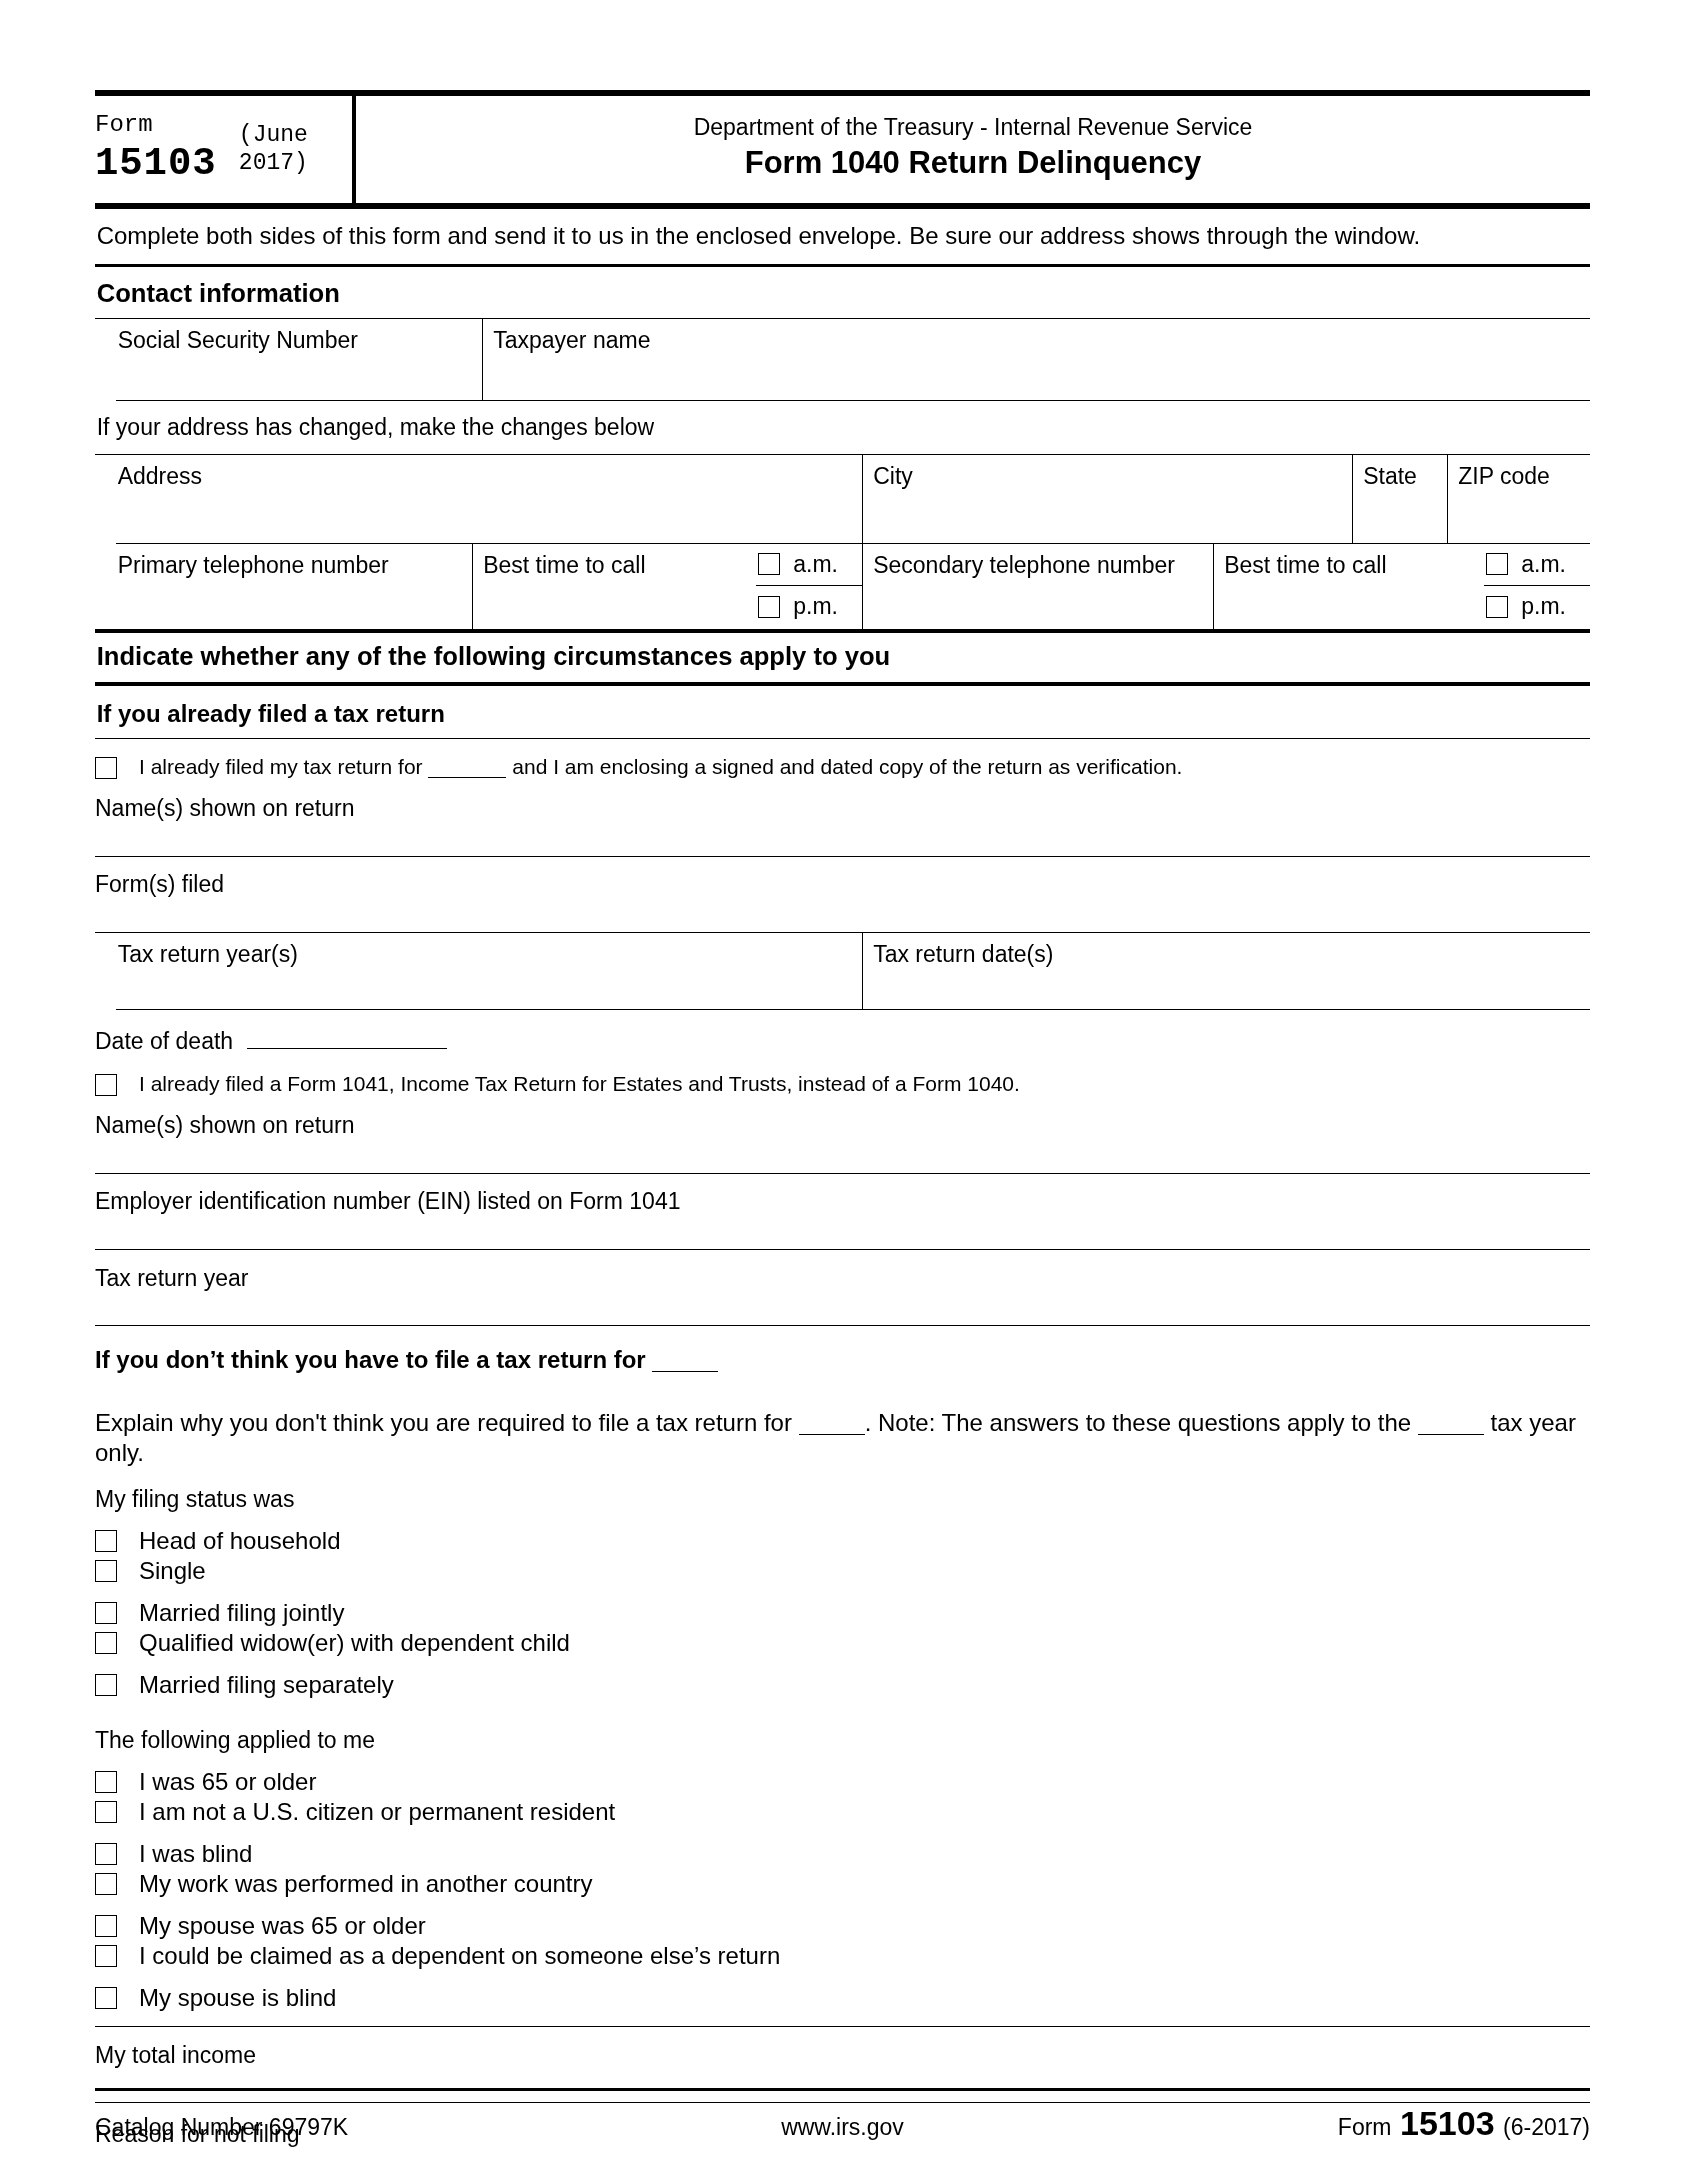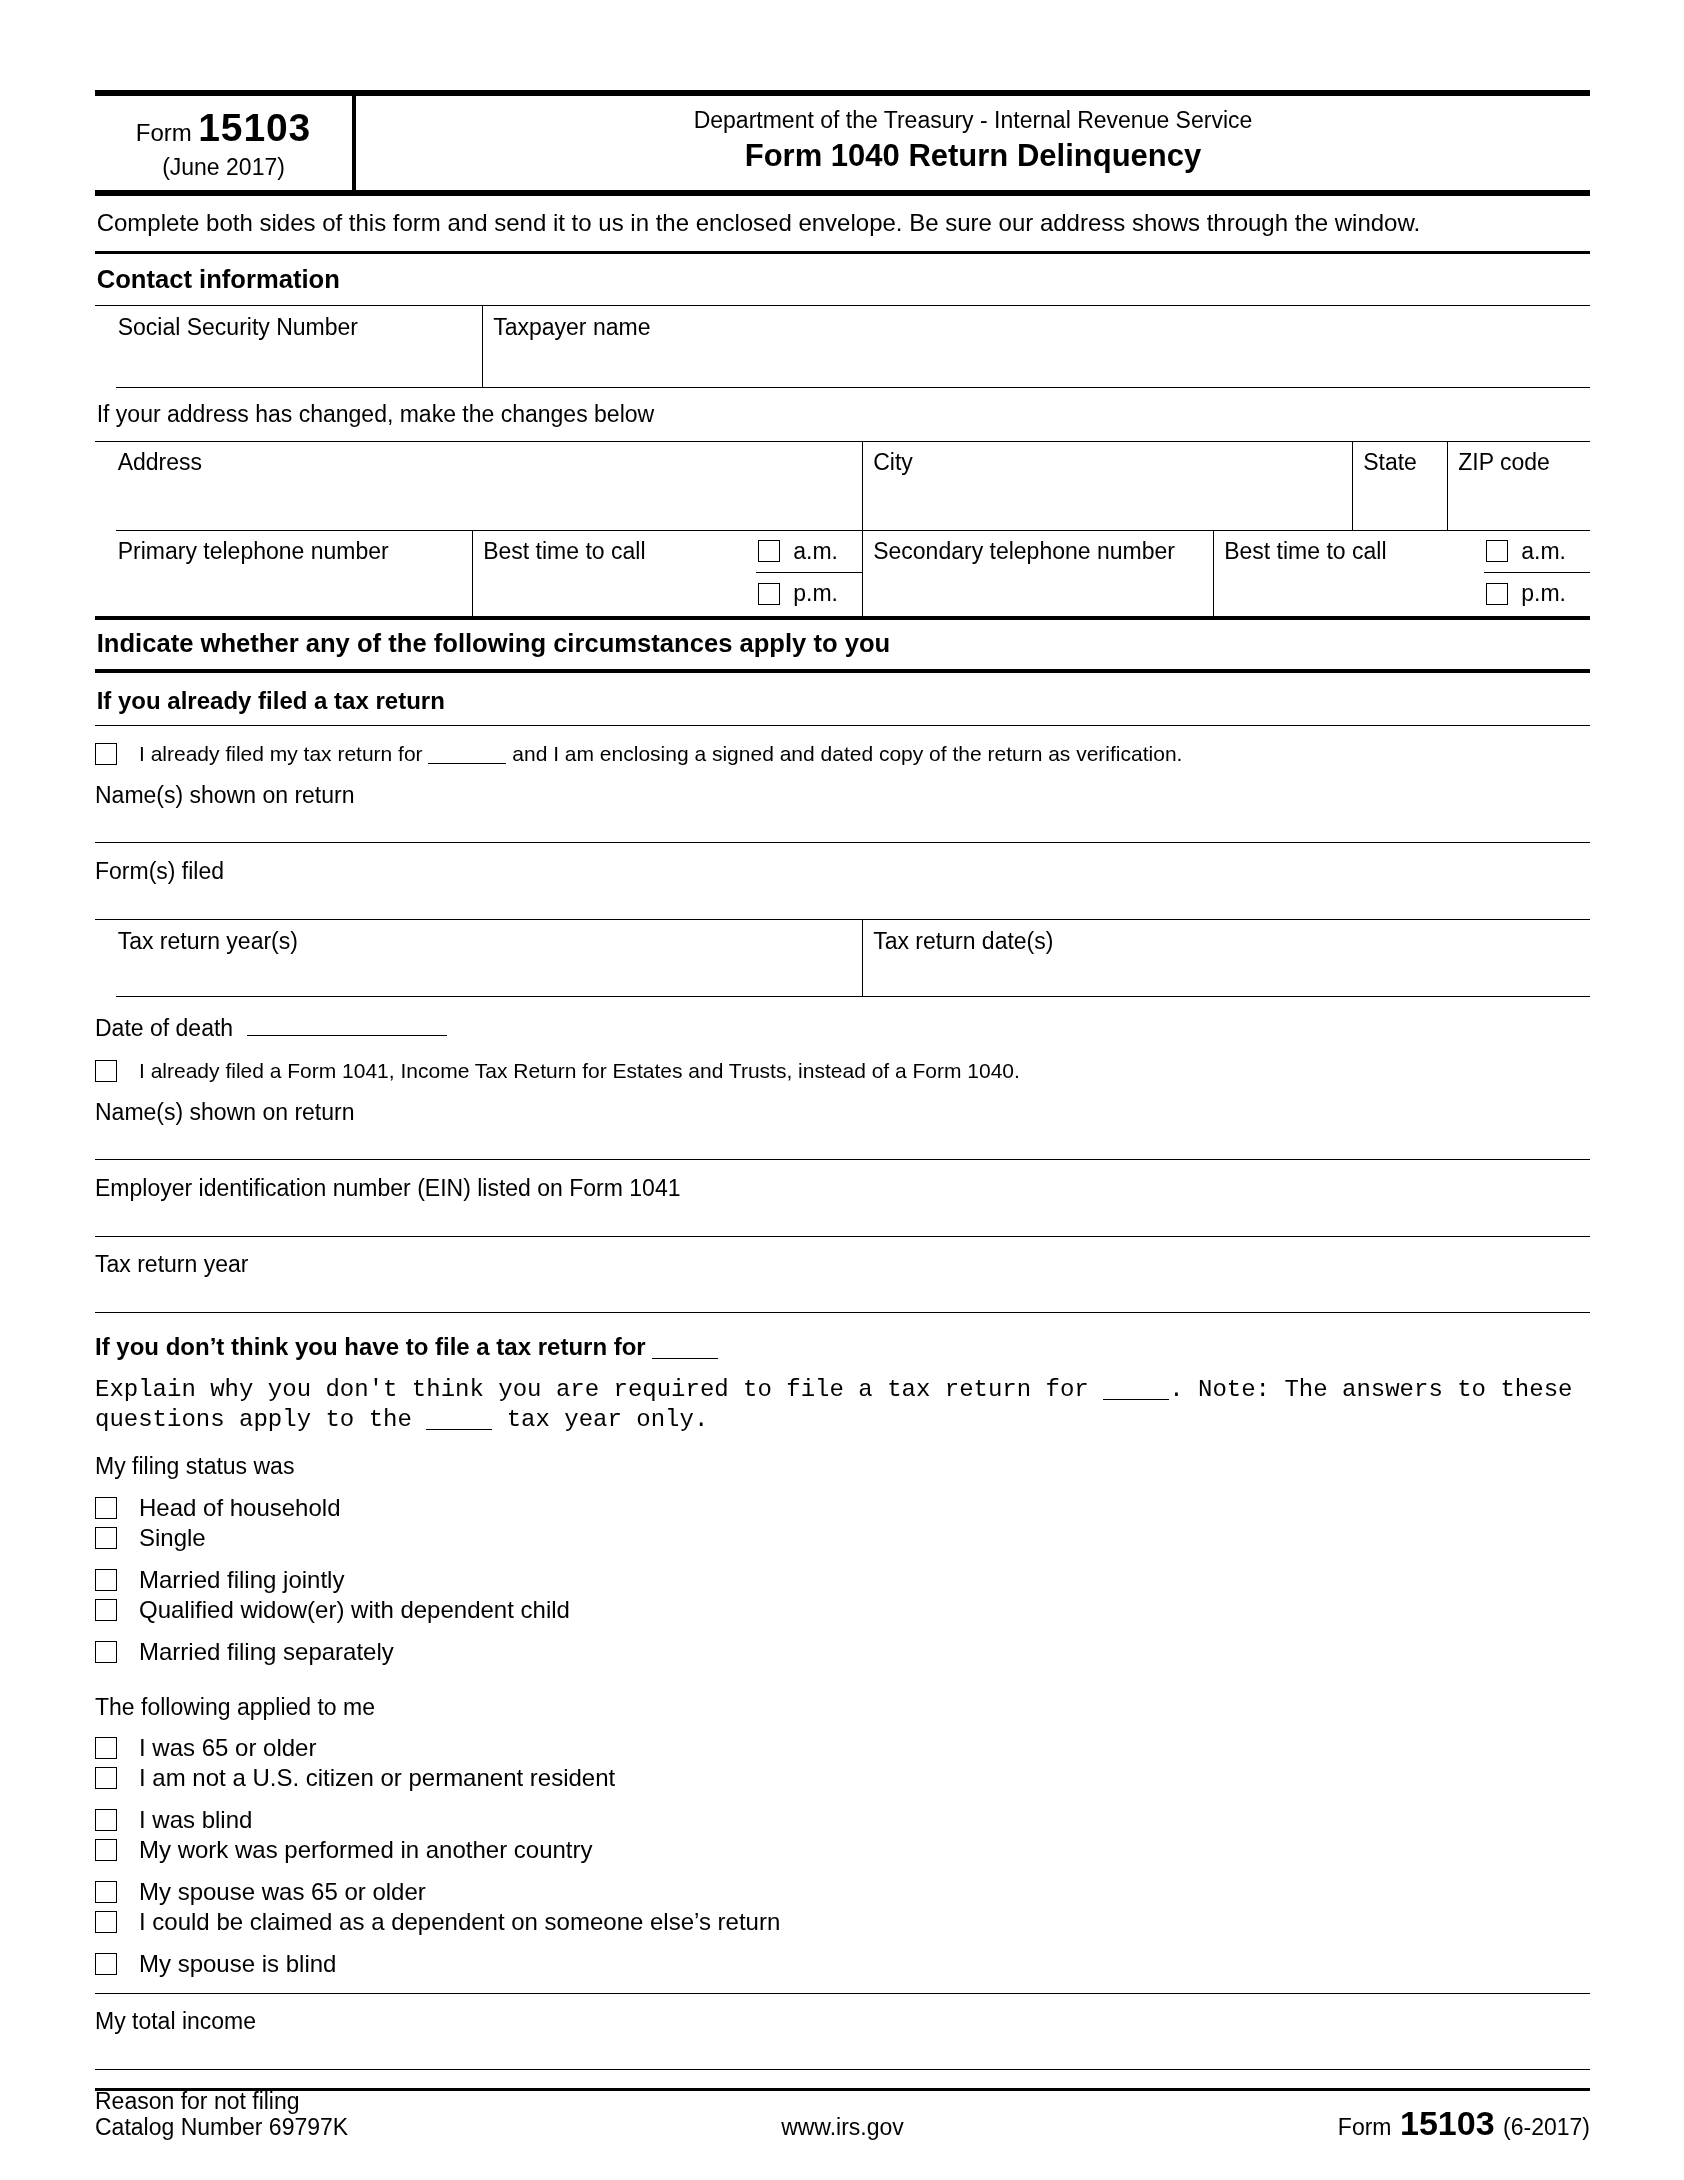--- a/index.html
+++ b/index.html
@@ -4,21 +4,21 @@
 <style>
   *{margin:0;padding:0;box-sizing:border-box;}
   html,body{background:#ffffff;}
   .page{
     width:1685px;height:2181px;margin:0 auto;background:#ffffff;color:#000;
     font-family:"Liberation Sans",sans-serif;font-size:23px;line-height:1.25;
     position:relative;padding:0 95px;overflow:hidden;
   }
   
   .header{margin-top:90px;display:flex;border-top:6px solid #000;border-bottom:6px solid #000;}
-  .header-left{width:261px;border-right:4.3px solid #000;display:flex;flex-direction:column;justify-content:center;align-items:center;padding:8px 0;}
+  .header-left{width:261px;border-right:4.3px solid #000;display:flex;flex-direction:row;justify-content:center;align-items:center;padding:14px 0;font-family:Liberation Mono, monospace;}
   .form-word{font-size:24px;}
   .form-number{font-size:39px;font-weight:700;letter-spacing:0.9px;}
   .revision{font-size:23px;}
   .header-right{flex:1;display:flex;flex-direction:column;justify-content:center;align-items:center;padding:6.8px 0 10.2px;}
   .department{font-size:23px;}
   .doc-title{font-size:31px;font-weight:700;margin-top:1.7px;}
   
   .instruction{padding:12px 1.7px 13.6px;border-bottom:3.4px solid #000;font-size:24px;}
   .section-title{font-size:25.6px;font-weight:700;padding:10.2px 1.7px 8.5px;border-bottom:1.7px solid #000;}
   .band-title{border-top:4.3px solid #000;border-bottom:4.3px solid #000;font-weight:700;font-size:25.6px;padding:8.5px 1.7px;}
@@ -56,21 +56,21 @@
   .cb-line .cb{margin-top:2.6px;}
   .cb-text{flex:1;}
   .blank{display:inline-block;border-bottom:1.7px solid #000;height:22px;vertical-align:-3.4px;}
   .blank-xs{width:66px;}
   .blank-sm{width:78px;}
   .blank-lg{width:200px;}
   .field{margin-top:13.6px;}
   .field-label{font-size:23px;}
   .field-space{height:34px;border-bottom:1.7px solid #000;}
   .inline-field{margin-top:17px;display:flex;align-items:baseline;gap:13.6px;}
-  .para{margin-top:13px;font-size:24px;font-family:Liberation Mono, monospace;}
+  .para{margin-top:33px;font-size:24px;}
   .cb-grid-row{display:flex;margin-top:12px;flex-direction:column;}
   .cb-item{display:flex;align-items:center;gap:22px;font-size:24px;}
   .cb-item-left{width:746px;}
   .applied-grid{border-bottom:1.7px solid #000;padding-bottom:13.6px;}
   
   .footer{position:absolute;left:95px;right:95px;bottom:37px;border-top:3.4px solid #000;padding-top:10.2px;display:flex;align-items:baseline;}
   .footer-left{flex:1;}
   .footer-center{flex:1;text-align:center;}
   .footer-right{flex:1;display:flex;justify-content:flex-end;align-items:baseline;gap:8.5px;}
   .footer-number{font-size:34px;font-weight:700;}

